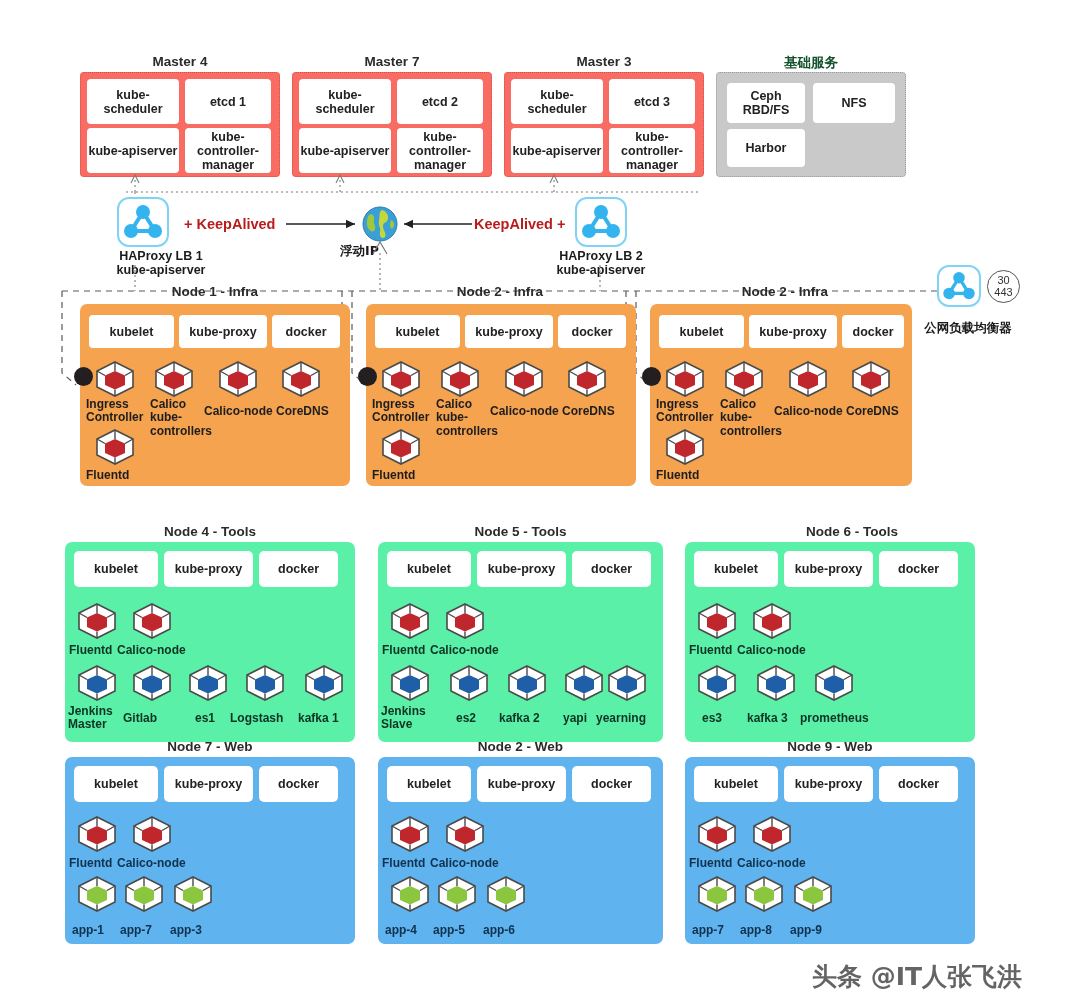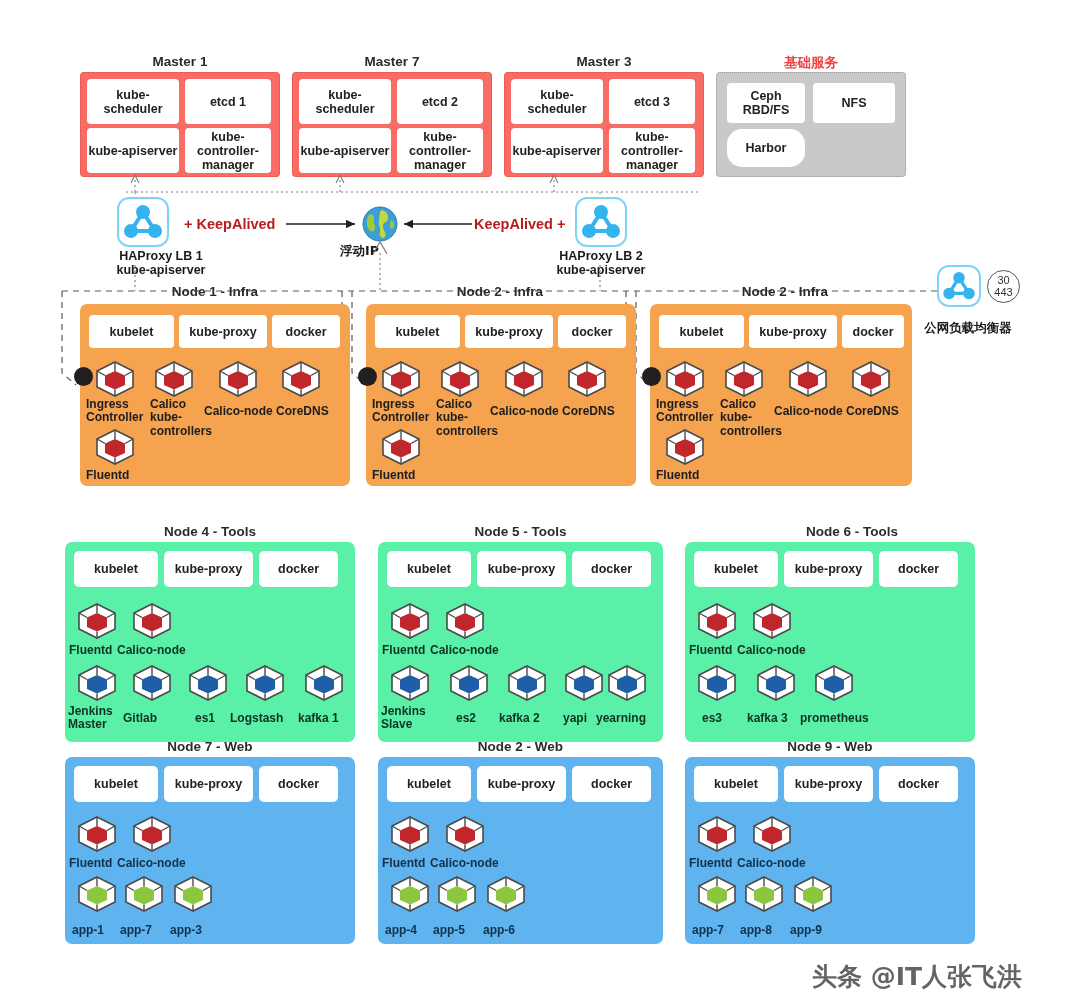--- a/index.html
+++ b/index.html
@@ -3,21 +3,21 @@
 <meta charset="utf-8">
 <style>
   html,body{margin:0;padding:0;background:#fff;}
   body{width:1080px;height:1005px;position:relative;overflow:hidden;
        font-family:"Liberation Sans","DejaVu Sans",sans-serif;
        -webkit-font-smoothing:antialiased;}
   .abs{position:absolute;box-sizing:border-box;}
 
   
   .ttl{font-size:13.5px;font-weight:bold;color:#2b2b2b;text-align:center;white-space:nowrap;}
-  .ttl-cn{font-size:13.5px;font-weight:bold;color:#ef4444;text-align:center;white-space:nowrap;
+  .ttl-cn{font-size:13.5px;font-weight:bold;color:#14532d;text-align:center;white-space:nowrap;
           font-family:"DejaVu Sans",sans-serif;}
 
   
   .master-box{background:#f96c63;border:1px dotted #d94f46;border-radius:4px;}
   .comp{position:absolute;background:#fff;border-radius:4px;display:flex;align-items:center;
         justify-content:center;text-align:center;font-size:12.5px;font-weight:bold;color:#222;
         line-height:1.12;}
 
   
   .base-box{background:#c9c9c9;border:1px dotted #9a9a9a;border-radius:4px;}
@@ -48,21 +48,21 @@
 
   .dot{position:absolute;width:19px;height:19px;border-radius:50%;background:#231f20;}
 
   .watermark{position:absolute;font-family:"DejaVu Sans",sans-serif;font-size:25px;
              font-weight:bold;color:#4a4a4a;white-space:nowrap;opacity:.85;}
   svg{display:block;overflow:visible;}
 </style>
 </head>
 <body>
 
-<div class="abs ttl" style="left:80px;top:54px;width:200px;">Master 1</div>
+<div class="abs ttl" style="left:80px;top:54px;width:200px;">Master 4</div>
 <div class="abs master-box" style="left:80px;top:72px;width:200px;height:105px;">
   <div class="comp" style="left:6px;top:6px;width:92px;height:45px;">kube-scheduler</div>
   <div class="comp" style="left:104px;top:6px;width:86px;height:45px;">etcd 1</div>
   <div class="comp" style="left:6px;top:55px;width:92px;height:45px;">kube-apiserver</div>
   <div class="comp" style="left:104px;top:55px;width:86px;height:45px;">kube-controller-manager</div>
 </div>
 
 <div class="abs ttl" style="left:292px;top:54px;width:200px;">Master 7</div>
 <div class="abs master-box" style="left:292px;top:72px;width:200px;height:105px;">
   <div class="comp" style="left:6px;top:6px;width:92px;height:45px;">kube-scheduler</div>
@@ -76,21 +76,21 @@
   <div class="comp" style="left:6px;top:6px;width:92px;height:45px;">kube-scheduler</div>
   <div class="comp" style="left:104px;top:6px;width:86px;height:45px;">etcd 3</div>
   <div class="comp" style="left:6px;top:55px;width:92px;height:45px;">kube-apiserver</div>
   <div class="comp" style="left:104px;top:55px;width:86px;height:45px;">kube-controller-manager</div>
 </div>
 
 <div class="abs ttl-cn" style="left:716px;top:54px;width:190px;">基础服务</div>
 <div class="abs base-box" style="left:716px;top:72px;width:190px;height:105px;">
   <div class="comp" style="left:10px;top:10px;width:78px;height:40px;">Ceph RBD/FS</div>
   <div class="comp" style="left:96px;top:10px;width:82px;height:40px;">NFS</div>
-  <div class="comp" style="left:10px;top:56px;width:78px;height:38px;border-radius:15px;">Harbor</div>
+  <div class="comp" style="left:10px;top:56px;width:78px;height:38px;">Harbor</div>
 </div>
 
 <svg class="abs" style="left:0;top:170px;width:1080px;height:130px;pointer-events:none;">
 
   <path d="M126,22 L700,22" stroke="#7b7b7b" stroke-width="1.1" stroke-dasharray="2,3" fill="none"></path>
 
   <path d="M135,22 L135,10" stroke="#7b7b7b" stroke-width="1.1" stroke-dasharray="2,3" fill="none"></path>
   <path d="M131,13 L135,5 L139,13" stroke="#7b7b7b" stroke-width="1.1" fill="none"></path>
   <path d="M340,22 L340,10" stroke="#7b7b7b" stroke-width="1.1" stroke-dasharray="2,3" fill="none"></path>
   <path d="M336,13 L340,5 L344,13" stroke="#7b7b7b" stroke-width="1.1" fill="none"></path>

